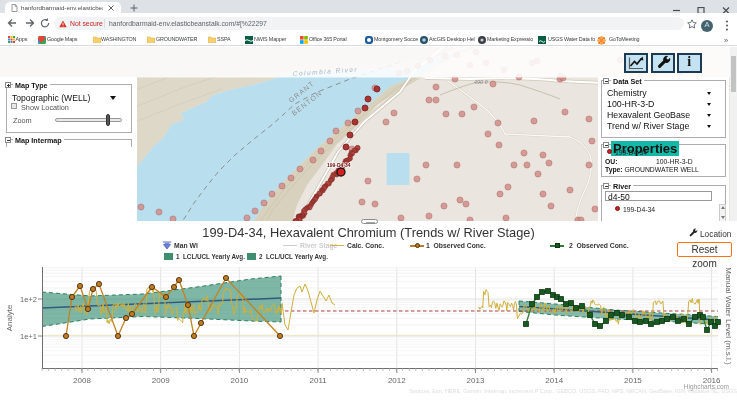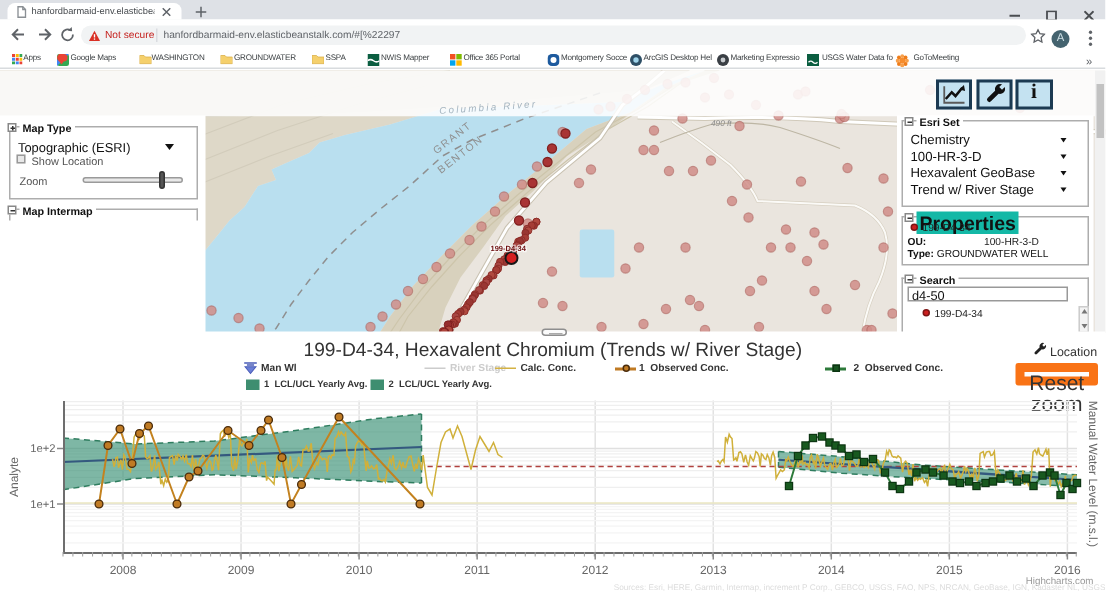--- a/index.html
+++ b/index.html
@@ -314,21 +314,21 @@
 <text x="294" y="69" font-size="7" fill="#8f8f8f" letter-spacing="1.2" transform="rotate(-38 294 69)">BENTON</text>
 </svg>
 
 <div class="abs" style="left:0;top:77px;width:137px;height:145px;background:#fff"></div>
 <div class="abs" style="left:6px;top:84px;width:126px;height:49px;border:1px solid #adadad"></div>
 <div class="abs" style="left:4.5px;top:81.5px;width:6px;height:6px;background:#fff;border:1px solid #888;font-size:5px;line-height:4px;text-align:center;color:#333">
     <span style="position:absolute;left:1px;top:2.4px;width:3.4px;height:0.9px;background:#333"></span>
     <span style="position:absolute;left:2.2px;top:1.2px;width:0.9px;height:3.4px;background:#333"></span>
   </div>
 <div class="abs" style="left:13px;top:80.5px;background:#fff;padding:0 2px;font-size:7.2px;font-weight:bold;color:#111">Map Type</div>
-<div class="abs" style="left:12px;top:92.5px;font-size:8.6px;color:#111">Topographic (ESRI)</div>
+<div class="abs" style="left:12px;top:92.5px;font-size:8.6px;color:#111">Topographic (WELL)</div>
 <div class="abs" style="left:110px;top:95.5px;width:0;height:0;border-left:3px solid transparent;border-right:3px solid transparent;border-top:4px solid #111"></div>
 <div class="abs" style="left:11px;top:103px;width:6px;height:6px;background:#e8e8e8;border:1px solid #999"></div>
 <div class="abs" style="left:21px;top:102.5px;font-size:7.3px;color:#555">Show Location</div>
 <div class="abs" style="left:13px;top:115.5px;font-size:7.3px;color:#555">Zoom</div>
 <div class="abs" style="left:55px;top:118px;width:67px;height:4px;background:#e9e9e9;border:1px solid #9a9a9a;border-radius:2px"></div>
 <div class="abs" style="left:105.5px;top:113.5px;width:4.5px;height:12px;background:#555;border:1px solid #333;border-radius:2px"></div>
 <div class="abs" style="left:6px;top:139px;width:126px;height:8px;border:1px solid #adadad;border-bottom:none"></div>
 <div class="abs" style="left:4.5px;top:136.5px;width:6px;height:6px;background:#fff;border:1px solid #888;font-size:6px;line-height:5px;text-align:center;color:#333">
     <span style="position:absolute;left:1px;top:2.4px;width:3.4px;height:0.9px;background:#333"></span>
   </div>
@@ -349,21 +349,21 @@
     </g>
   </svg>
 <div class="abs" style="left:677px;top:52.5px;width:24.5px;height:20.5px;background:#c4e2f1;border:2px solid #1c3a52"></div>
 <div class="abs" style="left:677px;top:54px;width:24.5px;text-align:center;font-size:14px;font-weight:900;color:#111;font-family:'Liberation Serif',serif">i</div>
 
 <div class="abs" style="left:598px;top:77px;width:131px;height:145px;background:#fff"></div>
 <div class="abs" style="left:601px;top:80px;width:125px;height:58px;border:1px solid #adadad"></div>
 <div class="abs" style="left:603px;top:77.5px;width:6px;height:6px;background:#fff;border:1px solid #888;font-size:6px;line-height:5px;text-align:center;color:#333">
     <span style="position:absolute;left:1px;top:2.4px;width:3.4px;height:0.9px;background:#333"></span>
   </div>
-<div class="abs" style="left:611px;top:76.5px;background:#fff;padding:0 2px;font-size:7.2px;font-weight:bold;color:#111">Esri Set</div>
+<div class="abs" style="left:611px;top:76.5px;background:#fff;padding:0 2px;font-size:7.2px;font-weight:bold;color:#111">Data Set</div>
 <div class="abs" style="left:607px;top:87.5px;font-size:8.8px;color:#111">Chemistry</div>
 <div class="abs" style="left:607px;top:98.6px;font-size:8.8px;color:#111">100-HR-3-D</div>
 <div class="abs" style="left:607px;top:109.7px;font-size:8.8px;color:#111">Hexavalent GeoBase</div>
 <div class="abs" style="left:607px;top:120.8px;font-size:8.8px;color:#111">Trend w/ River Stage</div>
 <div class="abs" style="left:707px;top:91.5px;width:0;height:0;border-left:2.5px solid transparent;border-right:2.5px solid transparent;border-top:3.5px solid #111"></div>
 <div class="abs" style="left:707px;top:102.6px;width:0;height:0;border-left:2.5px solid transparent;border-right:2.5px solid transparent;border-top:3.5px solid #111"></div>
 <div class="abs" style="left:707px;top:113.7px;width:0;height:0;border-left:2.5px solid transparent;border-right:2.5px solid transparent;border-top:3.5px solid #111"></div>
 <div class="abs" style="left:707px;top:124.8px;width:0;height:0;border-left:2.5px solid transparent;border-right:2.5px solid transparent;border-top:3.5px solid #111"></div>
 
 <div class="abs" style="left:601px;top:144px;width:125px;height:33px;border:1px solid #adadad"></div>
@@ -374,21 +374,21 @@
 <div class="abs" style="left:607px;top:149px;width:5px;height:5px;border-radius:50%;background:#cc2020;border:1px solid #7d1515"></div>
 <div class="abs" style="left:615px;top:148.5px;font-size:6.8px;color:#222">199-D4-34</div>
 <div class="abs" style="left:605px;top:157.5px;font-size:6.8px;color:#111"><b>OU:</b></div>
 <div class="abs" style="left:656px;top:157.5px;font-size:6.8px;color:#222">100-HR-3-D</div>
 <div class="abs" style="left:605px;top:165.5px;font-size:6.8px;color:#111"><b>Type:</b>&nbsp;GROUNDWATER WELL</div>
 
 <div class="abs" style="left:601px;top:185px;width:125px;height:37px;border:1px solid #adadad;border-bottom:none"></div>
 <div class="abs" style="left:603px;top:182.5px;width:6px;height:6px;background:#fff;border:1px solid #888;font-size:6px;line-height:5px;text-align:center;color:#333">
     <span style="position:absolute;left:1px;top:2.4px;width:3.4px;height:0.9px;background:#333"></span>
   </div>
-<div class="abs" style="left:611px;top:181.5px;background:#fff;padding:0 2px;font-size:7.2px;font-weight:bold;color:#111">Search</div>
+<div class="abs" style="left:611px;top:181.5px;background:#fff;padding:0 2px;font-size:7.2px;font-weight:bold;color:#111">River</div>
 <div class="abs" style="left:605px;top:190.5px;width:107px;height:10.5px;background:#fff;border:1px solid #999"></div>
 <div class="abs" style="left:608px;top:192px;font-size:8.5px;color:#111">d4-50</div>
 <div class="abs" style="left:615px;top:206px;width:5px;height:5px;border-radius:50%;background:#cc2020;border:1px solid #7d1515"></div>
 <div class="abs" style="left:623px;top:205.5px;font-size:6.8px;color:#222">199-D4-34</div>
 <div class="abs" style="left:719px;top:204px;width:7px;height:18px;background:#f3f3f3;border:1px solid #ccc"></div>
 <div class="abs" style="left:720.5px;top:206px;width:0;height:0;border-left:2px solid transparent;border-right:2px solid transparent;border-bottom:3px solid #777"></div>
 <div class="abs" style="left:720.5px;top:216px;width:0;height:0;border-left:2px solid transparent;border-right:2px solid transparent;border-top:3px solid #777"></div>
 
 <div class="abs" style="left:730px;top:47px;width:7px;height:175px;background:#f1f1f1"></div>
 <div class="abs" style="left:731px;top:56px;width:5px;height:36px;background:#c2c2c2"></div>
@@ -400,21 +400,21 @@
 <div class="abs" style="left:0;top:220.5px;width:737px;height:179.5px;background:#fff"></div>
 <div class="abs" style="left:0;top:224.5px;width:737px;text-align:center;font-size:12.8px;color:#333">199-D4-34, Hexavalent Chromium (Trends w/ River Stage)</div>
 <svg class="abs" style="left:687px;top:227px" width="12" height="12" viewBox="0 0 12 12">
     <g transform="rotate(45 6 6)">
       <circle cx="6" cy="2.9" r="2.1" fill="#222"></circle>
       <rect x="5.2" y="0" width="1.6" height="2.6" fill="#fff"></rect>
       <rect x="5.05" y="3.7" width="1.9" height="6.6" rx="0.9" fill="#222"></rect>
     </g>
   </svg>
 <div class="abs" style="left:700px;top:229px;font-size:8.3px;color:#333">Location</div>
-<div class="abs" style="left:677px;top:241.5px;width:55px;height:15px;background:#fdfdfd;border:6px solid #f97316;border-radius:2px;text-align:center;font-size:14px;color:#333;line-height:14px">Reset zoom</div>
+<div class="abs" style="left:677px;top:241.5px;width:55px;height:15px;background:#fdfdfd;border:1px solid #f97316;border-radius:2px;text-align:center;font-size:10px;color:#333;line-height:14px">Reset zoom</div>
 
 <svg class="abs" style="left:162px;top:240.5px" width="10" height="9" viewBox="0 0 10 9">
     <path d="M1.4 3.5h7.2L5 8z" fill="#6b7fd7" stroke="#4a5cb8" stroke-width="0.7"></path>
     <path d="M0.8 1h8.4M2.6 2.3h4.8" stroke="#4a5cb8" stroke-width="0.9"></path>
   </svg>
 <div class="abs" style="left:174px;top:241.5px;font-size:6.8px;font-weight:bold;color:#333">Man Wl</div>
 <div class="abs" style="left:283px;top:244.5px;width:14px;height:1.5px;background:#ccc"></div>
 <div class="abs" style="left:300px;top:241.5px;font-size:6.8px;font-weight:bold;color:#ccc">River Stage</div>
 <div class="abs" style="left:330px;top:244.5px;width:14px;height:1.5px;background:#d4b243"></div>
 <div class="abs" style="left:347px;top:241.5px;font-size:6.8px;font-weight:bold;color:#333">Calc. Conc.</div>

